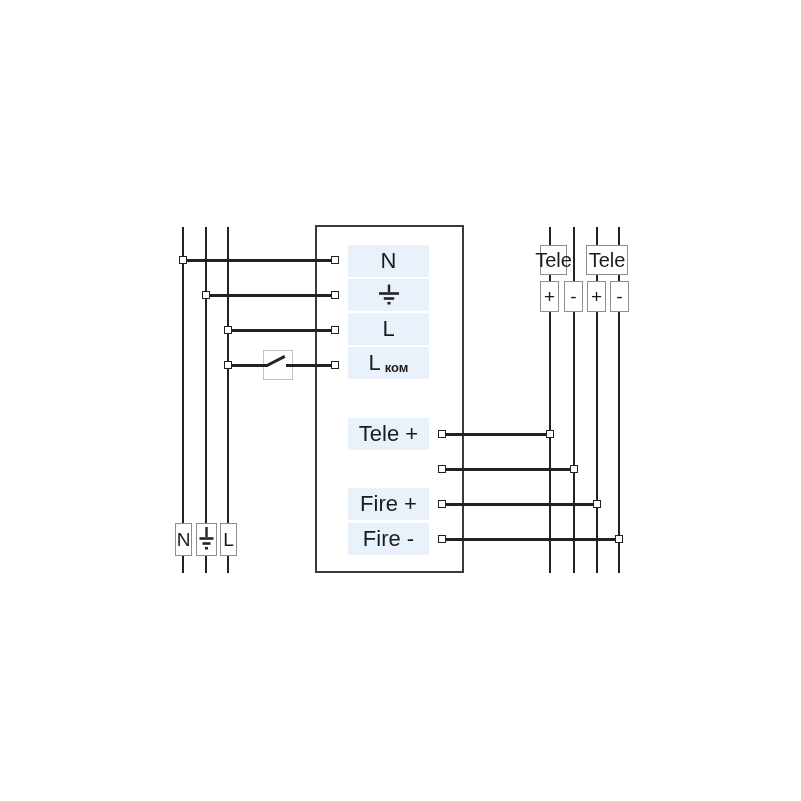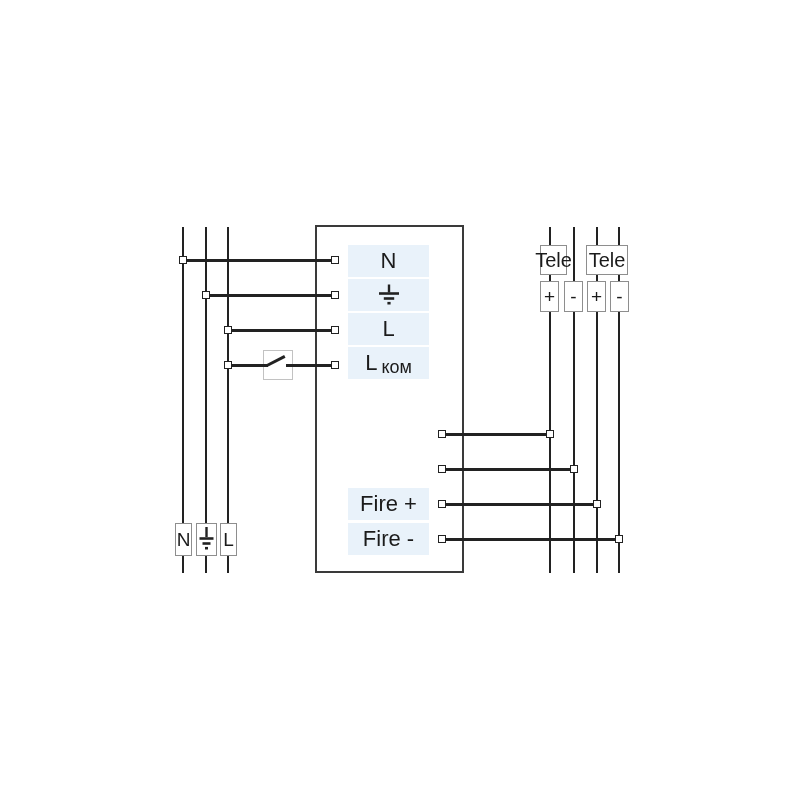--- a/index.html
+++ b/index.html
@@ -11,21 +11,21 @@
   .device{
     position:absolute;left:315px;top:225px;width:145px;height:344px;
     border:2px solid #3a3a3a;background:#ffffff;z-index:1;
   }
   
   .cell{
     position:absolute;left:348px;width:81px;height:32px;background:#e9f2fa;
     display:flex;align-items:center;justify-content:center;
     font-size:22px;z-index:2;white-space:pre;
   }
-  .cell .sub{font-size:18px;margin-left:4px;align-self:center;padding-top:8px;}
+  .cell .sub{font-size:13px;margin-left:4px;align-self:center;padding-top:8px;font-weight:bold;}
   .cell-n{top:245px}.cell-earth{top:279px}.cell-l{top:313px}.cell-lkom{top:347px}
   .cell-telep{top:418px}.cell-telem{top:453px}.cell-firep{top:488px}.cell-firem{top:523px}
   
   .wv{position:absolute;width:2px;top:227px;height:346px;background:#222;z-index:3;}
   .wh{position:absolute;height:3px;background:#222;z-index:5;}
   
   .gbox{
     position:absolute;background:#fff;border:1.4px solid #8e8e8e;box-sizing:border-box;
     display:flex;align-items:center;justify-content:center;z-index:4;
   }
@@ -67,20 +67,23 @@
     </svg>
   </div>
   <div class="cell cell-l">
     <span>L</span>
   </div>
   <div class="cell cell-lkom">
     <span>L</span>
     <span class="sub">ком</span>
   </div>
 
+  <div class="cell cell-telep">
+    <span>Tele +</span>
+  </div>
   <div class="cell cell-firep">
     <span>Fire +</span>
   </div>
   <div class="cell cell-firem">
     <span>Fire -</span>
   </div>
 
   <div class="wv" style="left:182px"></div>
   <div class="wv" style="left:205px"></div>
   <div class="wv" style="left:227px"></div>

